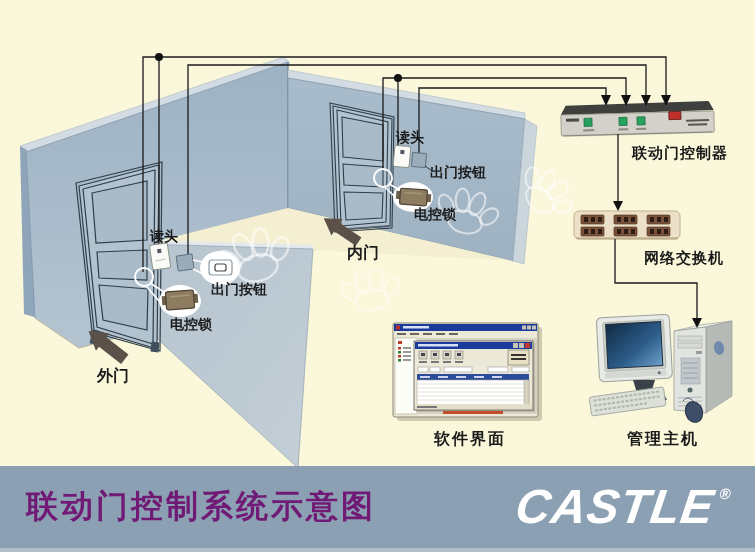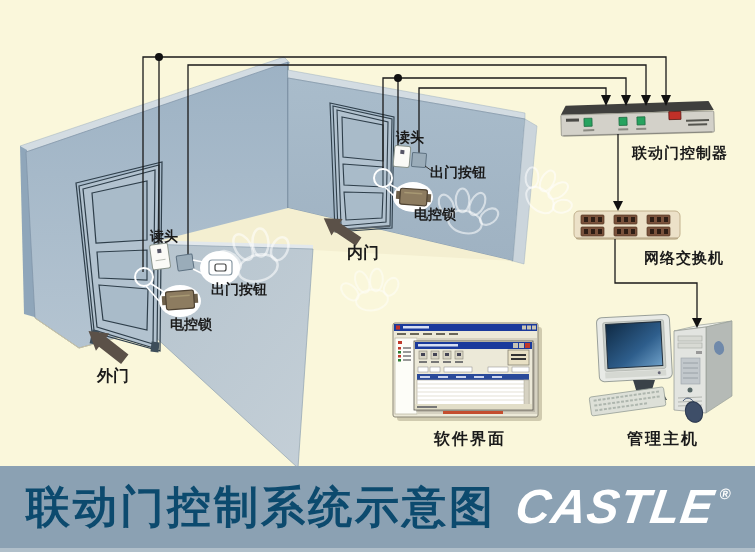--- a/index.html
+++ b/index.html
@@ -11,21 +11,21 @@
   .lbl-lg{font-size:16px;}
   .lbl-cap{font-size:16px;letter-spacing:2px;}
   .lbl-dev{font-size:15px;letter-spacing:1px;}
   .paw{fill:none;stroke:rgba(255,255,255,0.55);stroke-width:2.5;}
   .wire{stroke:#1a1a1a;stroke-width:1.3;fill:none;}
   .ahead{fill:#111;}
   .callout-w{stroke:#ffffff;stroke-width:1.5;}
   .bottom-bar{position:absolute;left:0;top:466px;width:755px;height:86px;box-sizing:border-box;
     background:#8BA1B3;border-bottom:4px solid #B0BFCA;display:flex;align-items:center;
     justify-content:space-between;padding:0 26px;}
-  .bar-title{color:#0c4a6e;font-size:44px;font-weight:bold;letter-spacing:3px;white-space:nowrap;}
+  .bar-title{color:#701a75;font-size:32px;font-weight:bold;letter-spacing:3px;white-space:nowrap;}
   .bar-logo{color:#fff;display:flex;align-items:flex-start;transform:skewX(-8deg);}
   .logo-text{font-size:48px;font-weight:900;font-style:italic;letter-spacing:1px;line-height:1;}
   .logo-reg{font-size:15px;font-weight:bold;margin-left:4px;margin-top:2px;}
 </style>
 </head>
 <body>
 
 <div class="stage">
 
 <svg class="scene" width="755" height="466" viewBox="0 0 755 466">

